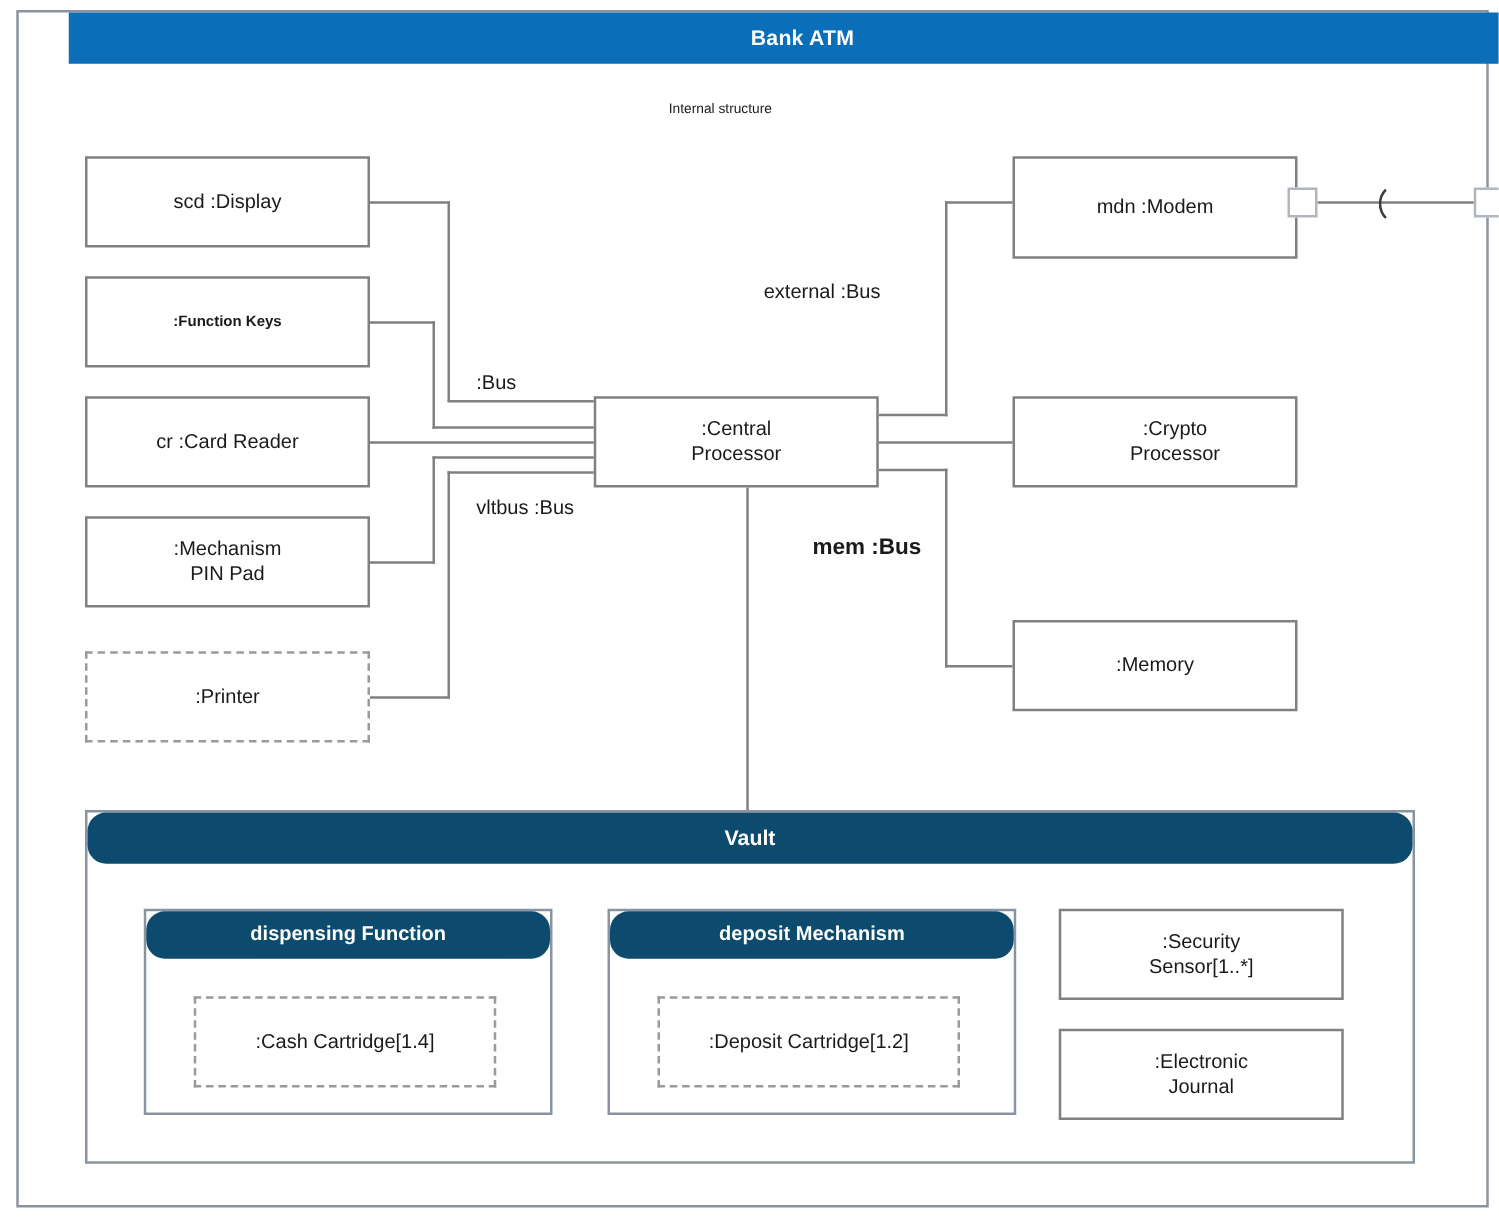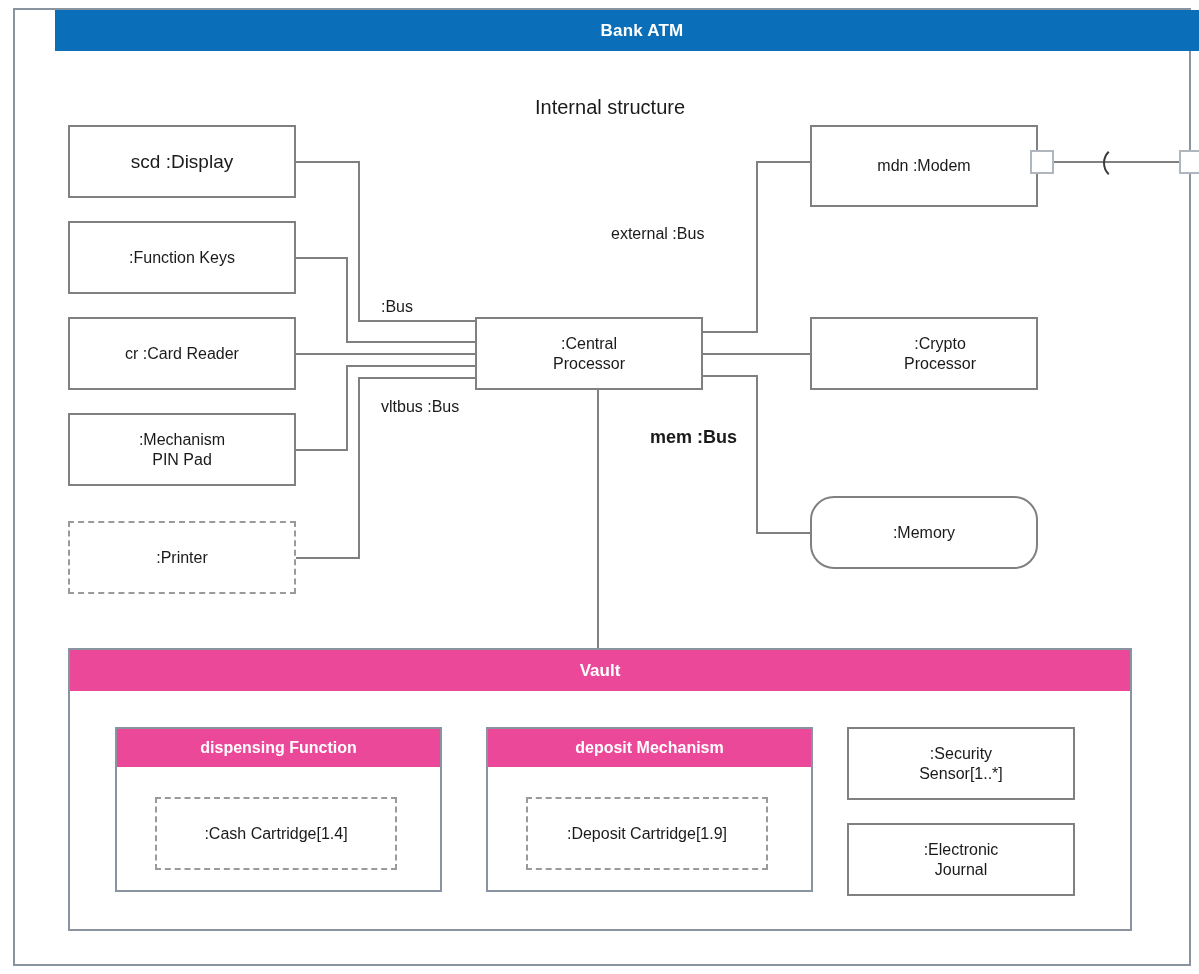--- a/index.html
+++ b/index.html
@@ -50,28 +50,29 @@
   }
   .part.dashed {
     border: 2px dashed #9a9a9a;
   }
   
   .composite {
     border: 2px solid #8a94a0;
     background: #ffffff;
   }
   .composite > .chead {
-    background: #ec4899;
+    background: #0c4a6e;
     color: #fff;
     font-weight: bold;
     display: flex;
     align-items: center;
     justify-content: center;
     width: 100%;
     box-sizing: border-box;
+    border-radius: 15px;
   }
   
   .hline, .vline { background: #808080; }
   .hline { height: 2px; }
   .vline { width: 2px; }
   
   .label { color: #1a1a1a; white-space: nowrap; }
   
   .port {
     border: 2px solid #b0b6bd;
@@ -92,21 +93,21 @@
 <body>
 
 <div id="stage">
 
   <div class="abs frame" style="left:13px; top:8px; width:1178px; height:958px;"></div>
 
   <div class="abs titlebar" style="left:15px; top:10px; width:1174px; height:41px; font-size:17px;margin-left:40px;">
     <span>Bank ATM</span>
   </div>
 
-  <div class="abs label" style="left:535px; top:81px; font-size:20px;margin-top:15px;">Internal structure</div>
+  <div class="abs label" style="left:535px; top:81px; font-size:11px;">Internal structure</div>
 
   <div class="abs hline" style="left:296px; top:161px; width:64px;"></div>
   <div class="abs vline" style="left:358px; top:161px; height:160px;"></div>
   <div class="abs hline" style="left:358px; top:320px; width:118px;"></div>
 
   <div class="abs hline" style="left:296px; top:257px; width:52px;"></div>
   <div class="abs vline" style="left:346px; top:257px; height:86px;"></div>
   <div class="abs hline" style="left:346px; top:341px; width:130px;"></div>
 
   <div class="abs hline" style="left:296px; top:353px; width:180px;"></div>
@@ -124,40 +125,40 @@
   <div class="abs hline" style="left:756px; top:161px; width:55px;"></div>
 
   <div class="abs hline" style="left:702px; top:353px; width:110px;"></div>
 
   <div class="abs hline" style="left:702px; top:375px; width:56px;"></div>
   <div class="abs vline" style="left:756px; top:375px; height:159px;"></div>
   <div class="abs hline" style="left:756px; top:532px; width:56px;"></div>
 
   <div class="abs vline" style="left:597px; top:389px; height:260px;"></div>
 
-  <div class="abs part" style="left:68px; top:125px; width:228px; height:73px; font-size:19px;">scd :Display</div>
-
-  <div class="abs part" style="left:68px; top:221px; width:228px; height:73px; font-size:16px;">:Function Keys</div>
+  <div class="abs part" style="left:68px; top:125px; width:228px; height:73px; font-size:16px;">scd :Display</div>
+
+  <div class="abs part" style="left:68px; top:221px; width:228px; height:73px; font-size:12px;font-weight:bold;">:Function Keys</div>
 
   <div class="abs part" style="left:68px; top:317px; width:228px; height:73px; font-size:16px;">cr :Card Reader</div>
 
   <div class="abs part" style="left:68px; top:413px; width:228px; height:73px; font-size:16px;">:Mechanism
 PIN Pad</div>
 
   <div class="abs part dashed" style="left:68px; top:521px; width:228px; height:73px; font-size:16px;">:Printer</div>
 
   <div class="abs part" style="left:475px; top:317px; width:228px; height:73px; font-size:16px;">:Central
 Processor</div>
 
   <div class="abs part" style="left:810px; top:125px; width:228px; height:82px; font-size:16px;">mdn :Modem</div>
 
   <div class="abs part" style="left:810px; top:317px; width:228px; height:73px; font-size:16px;padding-left:32px;">:Crypto
 Processor</div>
 
-  <div class="abs part" style="left:810px; top:496px; width:228px; height:73px; font-size:16px;border-radius:24px;">:Memory</div>
+  <div class="abs part" style="left:810px; top:496px; width:228px; height:73px; font-size:16px;">:Memory</div>
 
   <div class="abs hline" style="left:1046px; top:161px; width:137px;"></div>
 
   <div class="abs port" style="left:1030px; top:150px; width:24px; height:24px;"></div>
 
   <div class="abs socket-wrap" style="left:1103px; top:146px; width:16px; height:32px;">
     <div class="socket" style="position:absolute; left:0px; top:0px; width:30px; height:30px;"></div>
   </div>
 
   <div class="abs port" style="left:1179px; top:150px; width:24px; height:24px;"></div>
@@ -181,21 +182,21 @@
       <span>dispensing Function</span>
     </div>
   </div>
   <div class="abs part dashed" style="left:155px; top:797px; width:242px; height:73px; font-size:16px;">:Cash Cartridge[1.4]</div>
 
   <div class="abs composite" style="left:486px; top:727px; width:327px; height:165px;">
     <div class="chead" style="height:38px; font-size:16px;">
       <span>deposit Mechanism</span>
     </div>
   </div>
-  <div class="abs part dashed" style="left:526px; top:797px; width:242px; height:73px; font-size:16px;">:Deposit Cartridge[1.9]</div>
+  <div class="abs part dashed" style="left:526px; top:797px; width:242px; height:73px; font-size:16px;">:Deposit Cartridge[1.2]</div>
 
   <div class="abs part" style="left:847px; top:727px; width:228px; height:73px; font-size:16px;">:Security
 Sensor[1..*]</div>
 
   <div class="abs part" style="left:847px; top:823px; width:228px; height:73px; font-size:16px;">:Electronic
 Journal</div>
 
 </div>
 
 </body></html>

